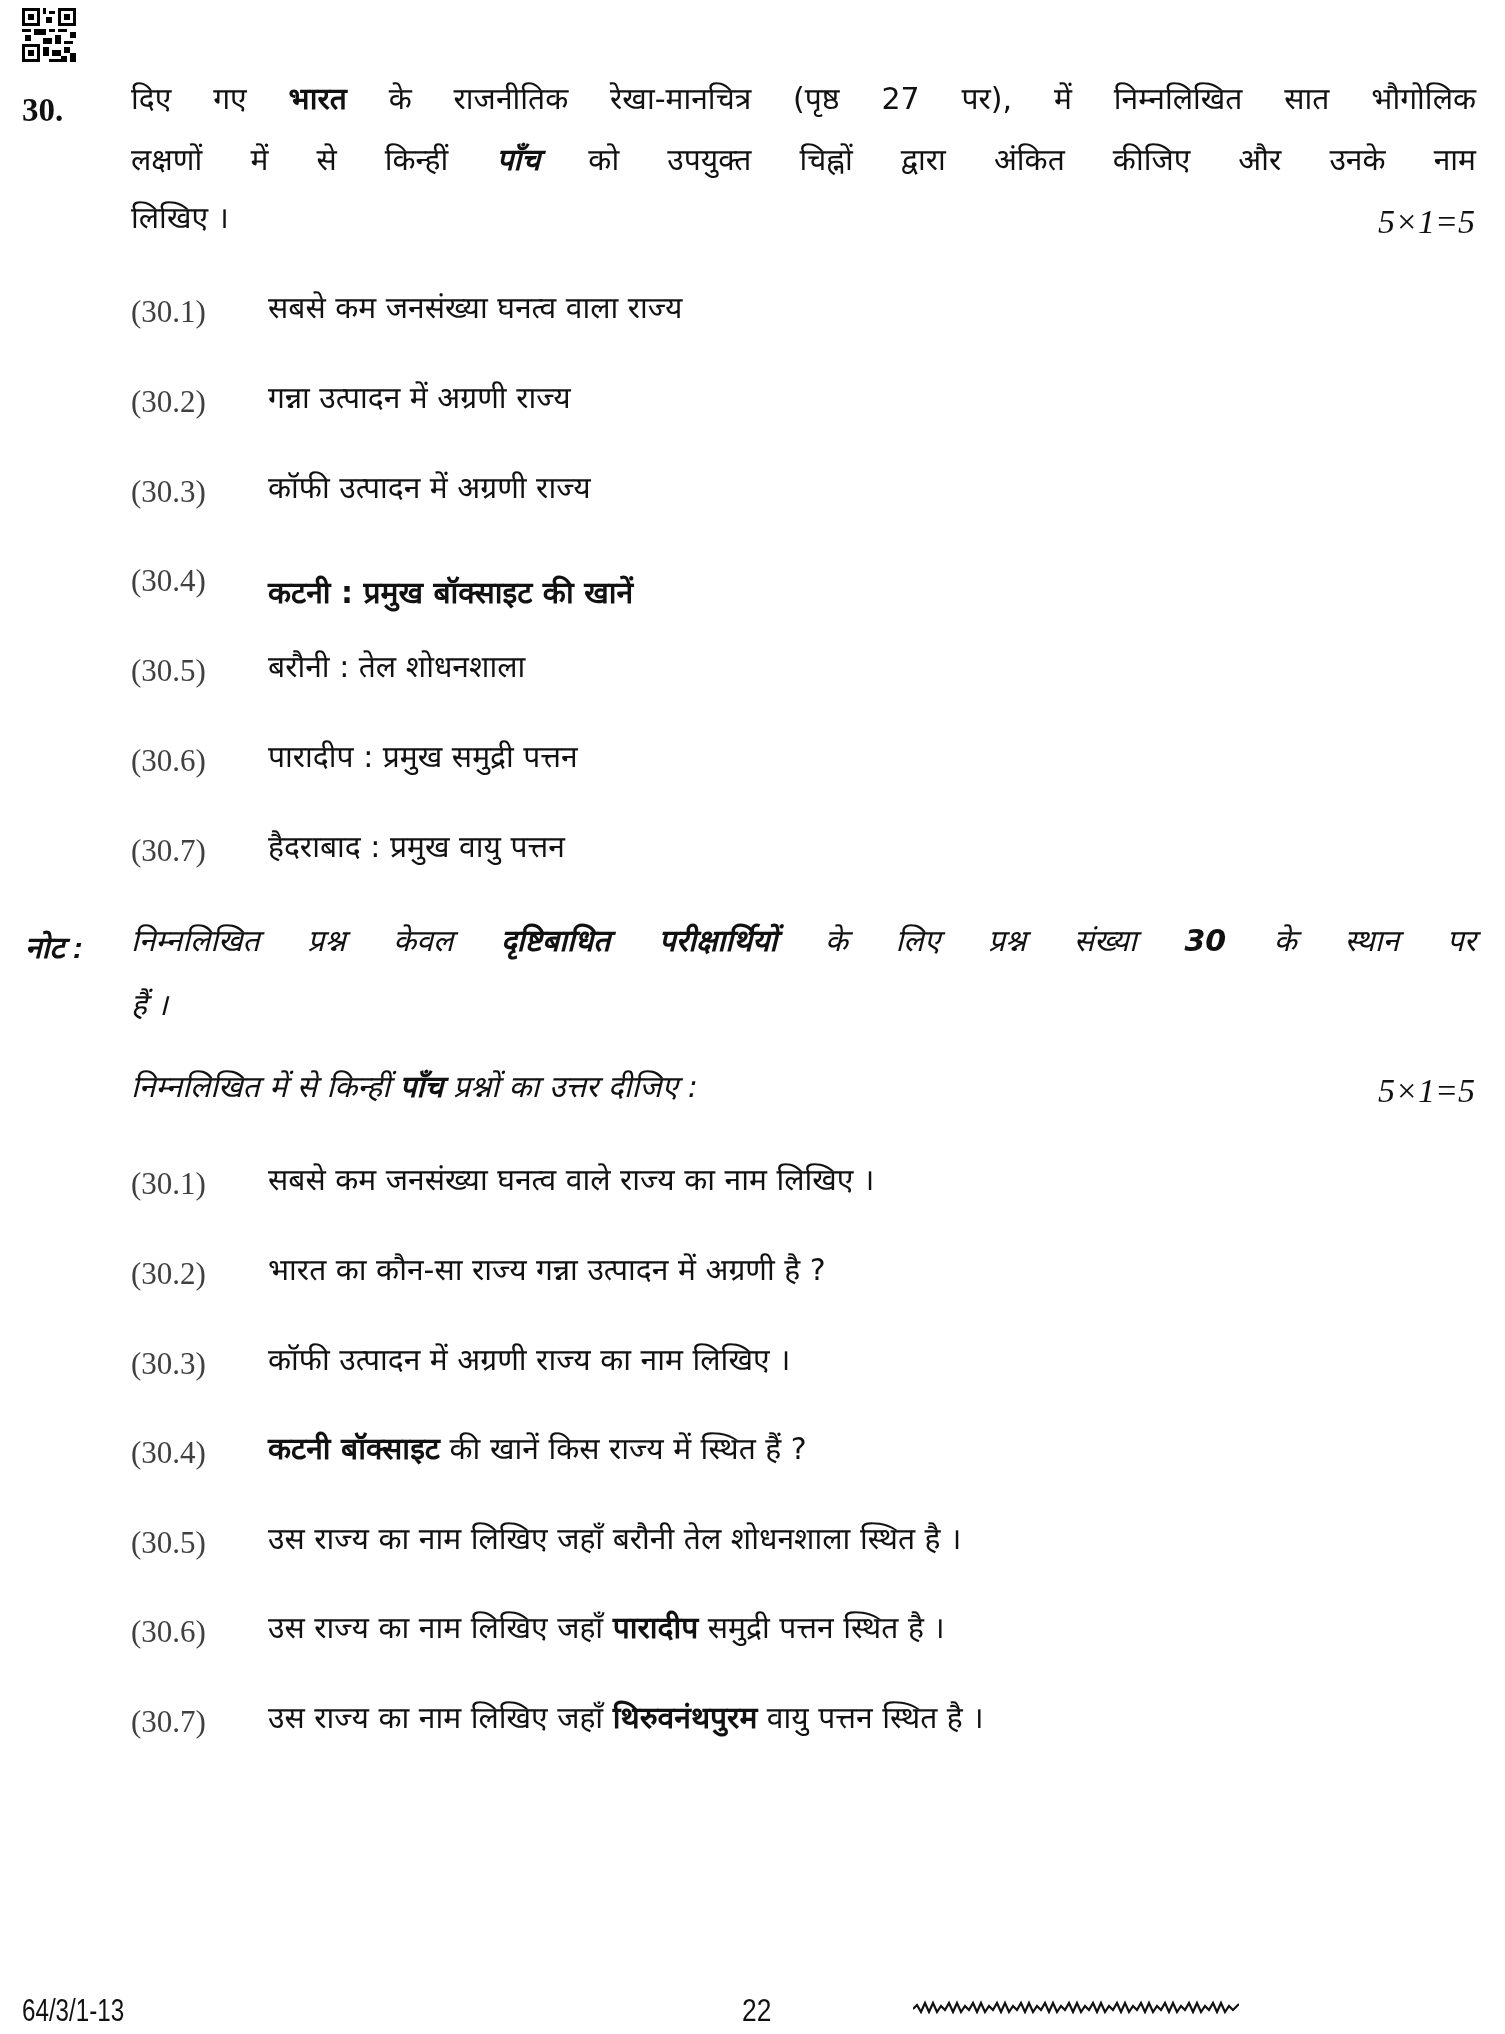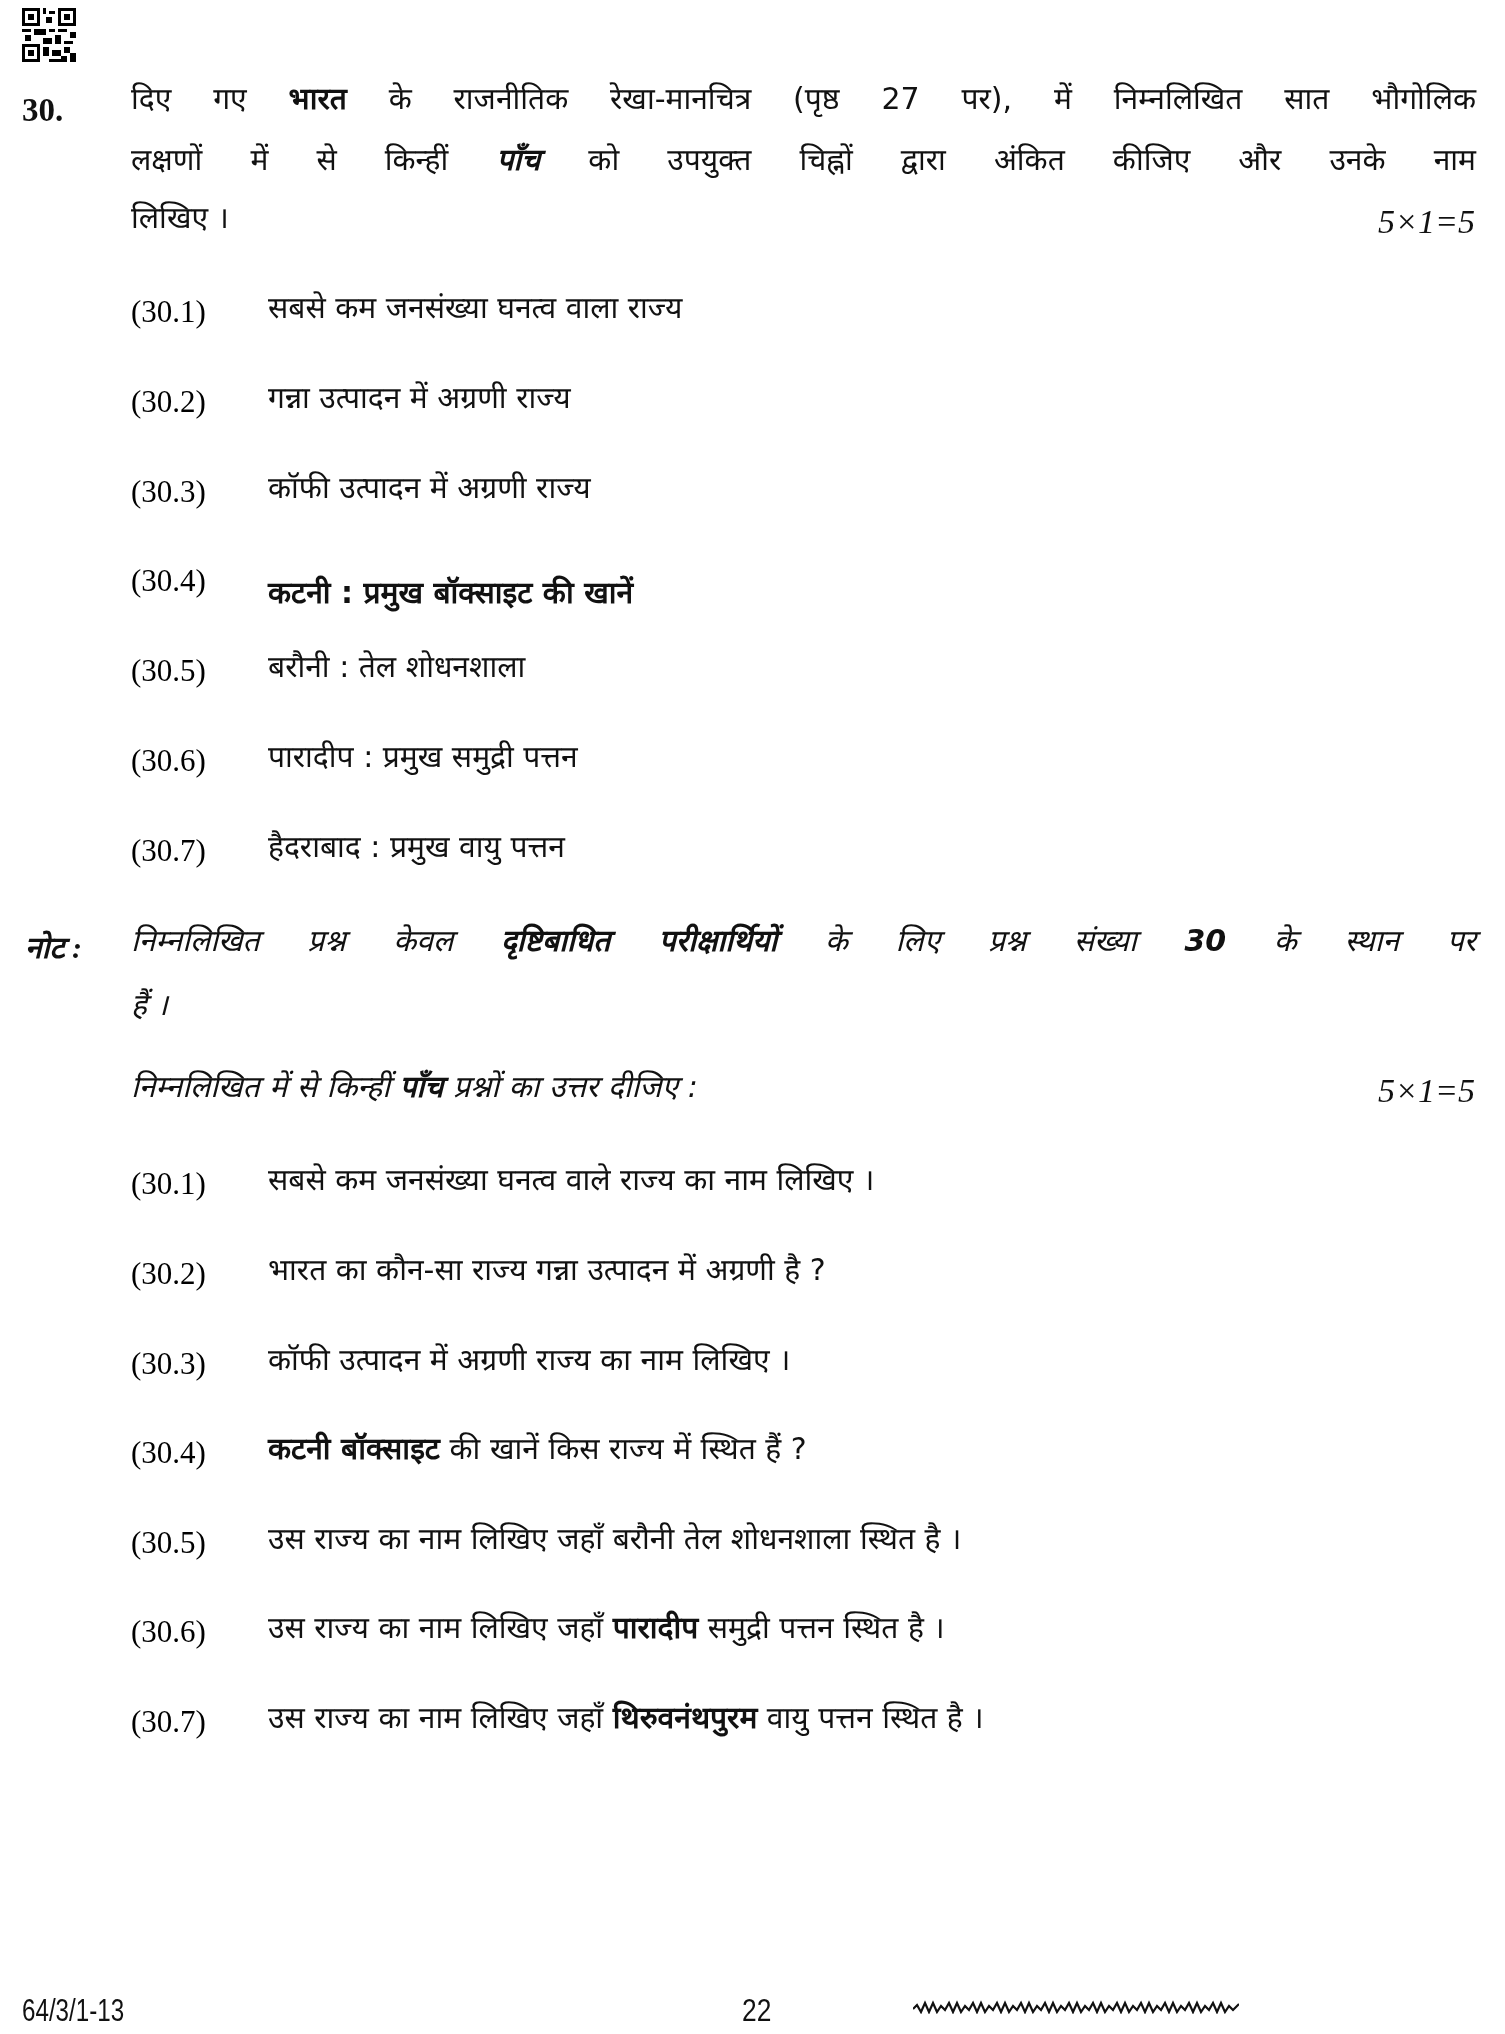--- a/index.html
+++ b/index.html
@@ -5,24 +5,24 @@
   html, body { margin:0; padding:0; background:#ffffff; }
   body { width:1505px; height:2034px; position:relative; overflow:hidden; color:#111111;
          font-family:"DejaVu Serif", serif; }
   .abs { position:absolute; white-space:nowrap; }
   .qr { left:22px; top:8px; width:54px; height:54px; }
   .qnum { left:22px; top:92px; font-size:33px; font-weight:bold; font-family:"Liberation Serif", serif; }
   .deva { font-family:"DejaVu Sans", sans-serif; font-size:30px; line-height:1; }
   .intro-line { left:131px; }
   .justify { width:1345px; text-align:justify; text-align-last:justify; }
   .marks { font-family:"Liberation Serif", serif; font-style:italic; font-size:34px; right:30px; }
-  .label { left:131px; font-family:"Liberation Serif", serif; font-size:31px; color:#000000; }
+  .label { left:131px; font-family:"Liberation Serif", serif; font-size:31px; color:#404040; }
   .item-text { left:268px; }
   .it { font-style:italic; }
-  .note-label { left:25px; font-family:Liberation Serif, serif; font-size:30px; font-weight:bold; font-style:italic; }
+  .note-label { left:25px; font-family:Liberation Sans, sans-serif; font-size:30px; font-weight:bold; font-style:italic; }
   .footer-code { left:22px; top:1993px; font-family:"Liberation Sans", sans-serif; font-size:31px; transform:scaleX(0.78); transform-origin:left; }
   .footer-page { left:742px; top:1993px; font-family:"Liberation Sans", sans-serif; font-size:31px; transform:scaleX(0.85); transform-origin:left; }
   .wave { left:913px; top:2000px; width:326px; height:14px; }
 </style>
 </head>
 <body>
 
 <svg class="abs qr" viewBox="0 0 18 18" shape-rendering="crispEdges">
   <rect x="0" y="0" width="18" height="18" fill="#fff"></rect>
   <rect x="0" y="0" width="6" height="6" fill="#000"></rect>

